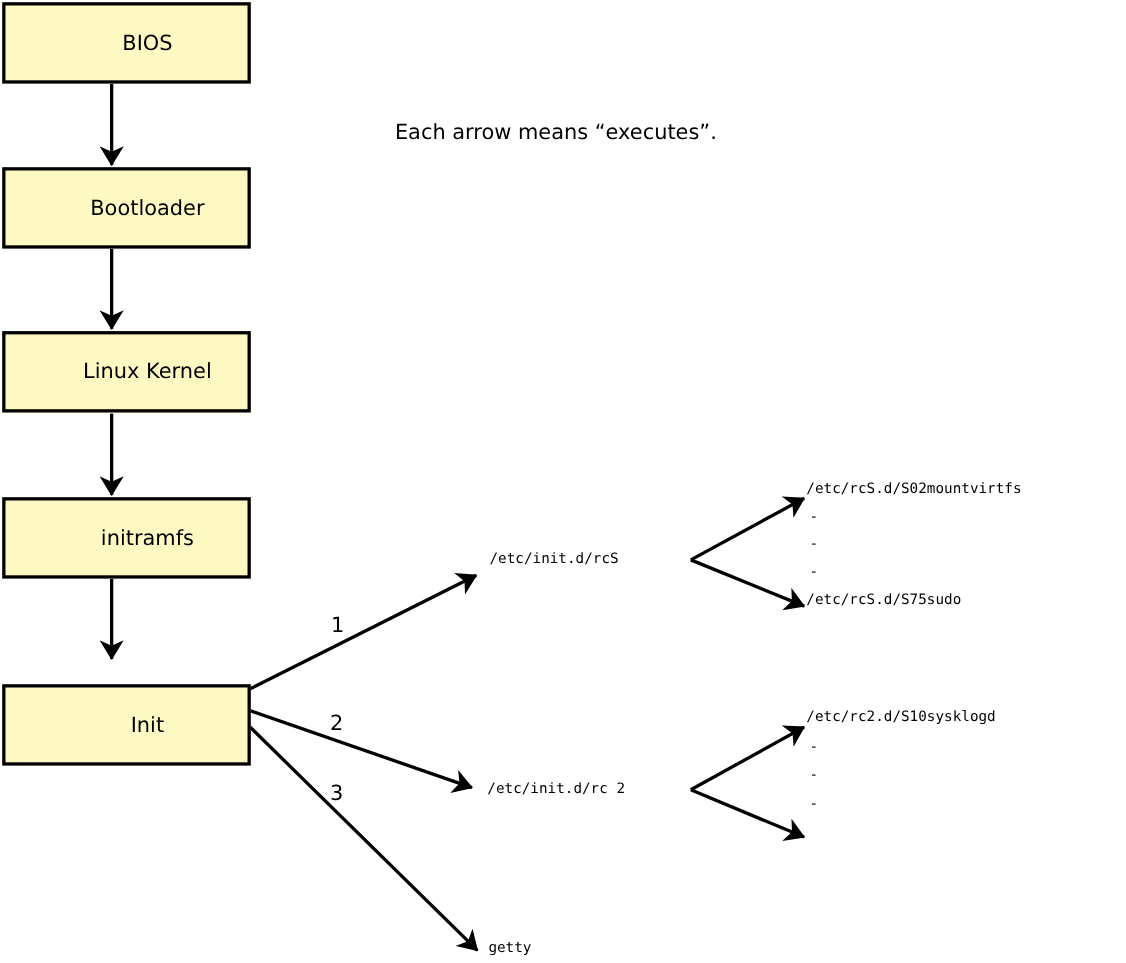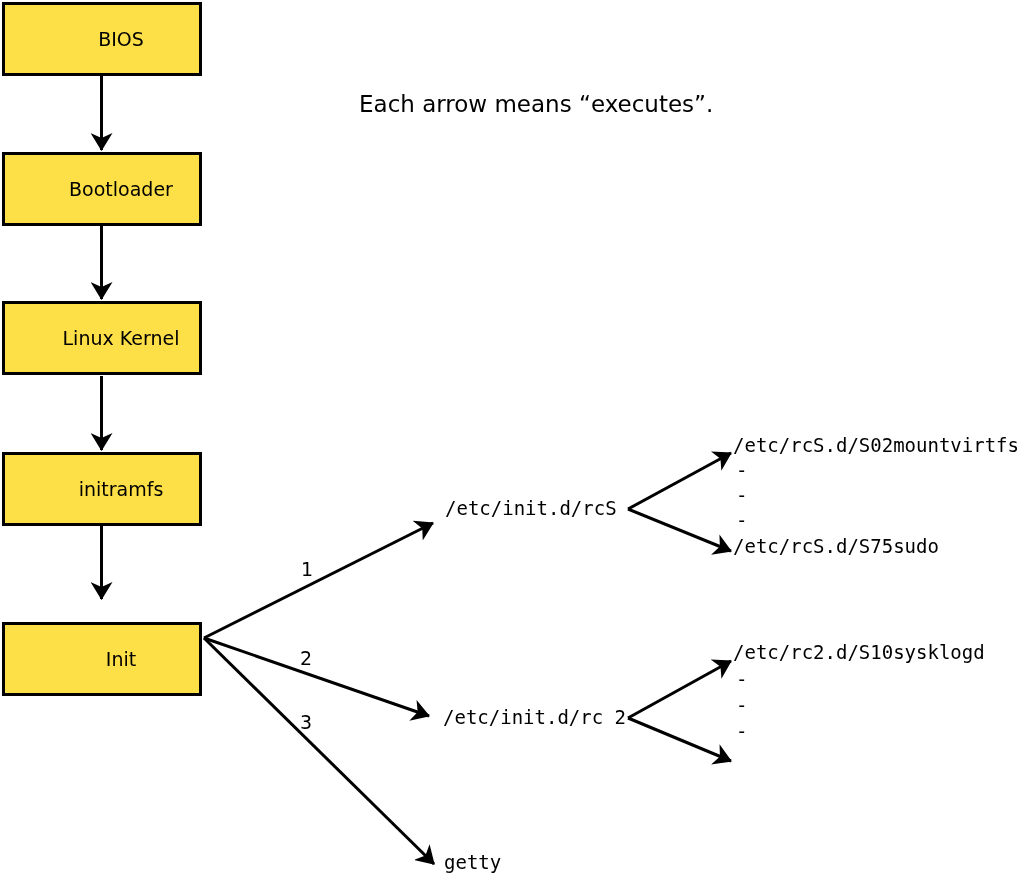--- a/index.html
+++ b/index.html
@@ -19,52 +19,52 @@
   .arrow-layer {
     position: absolute;
     left: 0;
     top: 0;
     width: 1024px;
     height: 875px;
   }
   .box {
     position: absolute;
     left: 2px;
-    width: 200px;
+    width: 226px;
     height: 74px;
     box-sizing: border-box;
     border: 3px solid #000000;
-    background: #fde047;
+    background: #fef9c3;
     display: flex;
     align-items: center;
     justify-content: center;
     font-size: 19px;
     line-height: 1;
     white-space: nowrap;
     padding-left: 38px;
   }
   .caption {
     position: absolute;
     left: 359px;
-    top: 104px;
+    top: 120px;
     transform: translateY(-50%);
-    font-size: 23px;
+    font-size: 19px;
     white-space: nowrap;
   }
   .num {
     position: absolute;
     transform: translate(-50%, -50%);
     font-size: 19px;
     line-height: 1;
   }
   .mono {
     position: absolute;
     transform: translateY(-50%);
     font-family: "DejaVu Sans Mono", monospace;
-    font-size: 19px;
+    font-size: 13px;
     line-height: 1;
     white-space: pre;
   }
 </style>
 </head>
 <body>
 
 <div class="stage">
 
   <svg class="arrow-layer" viewBox="0 0 1024 875" xmlns="http://www.w3.org/2000/svg">

